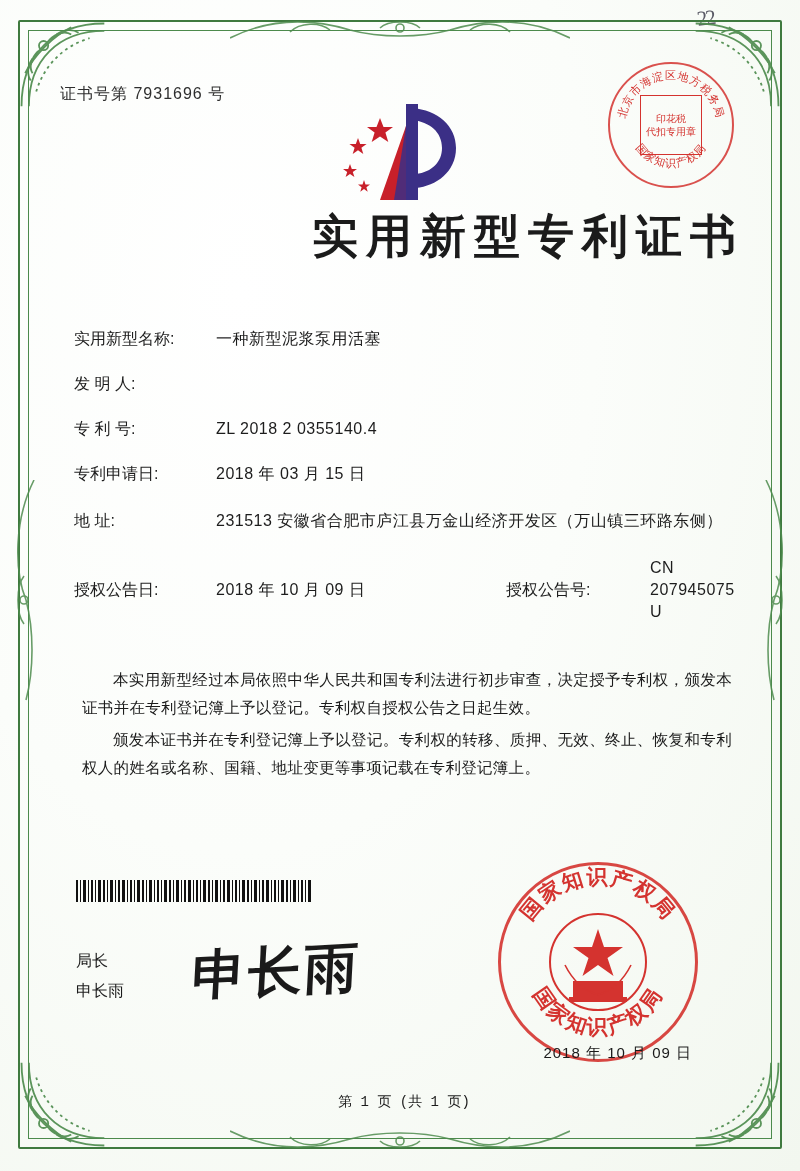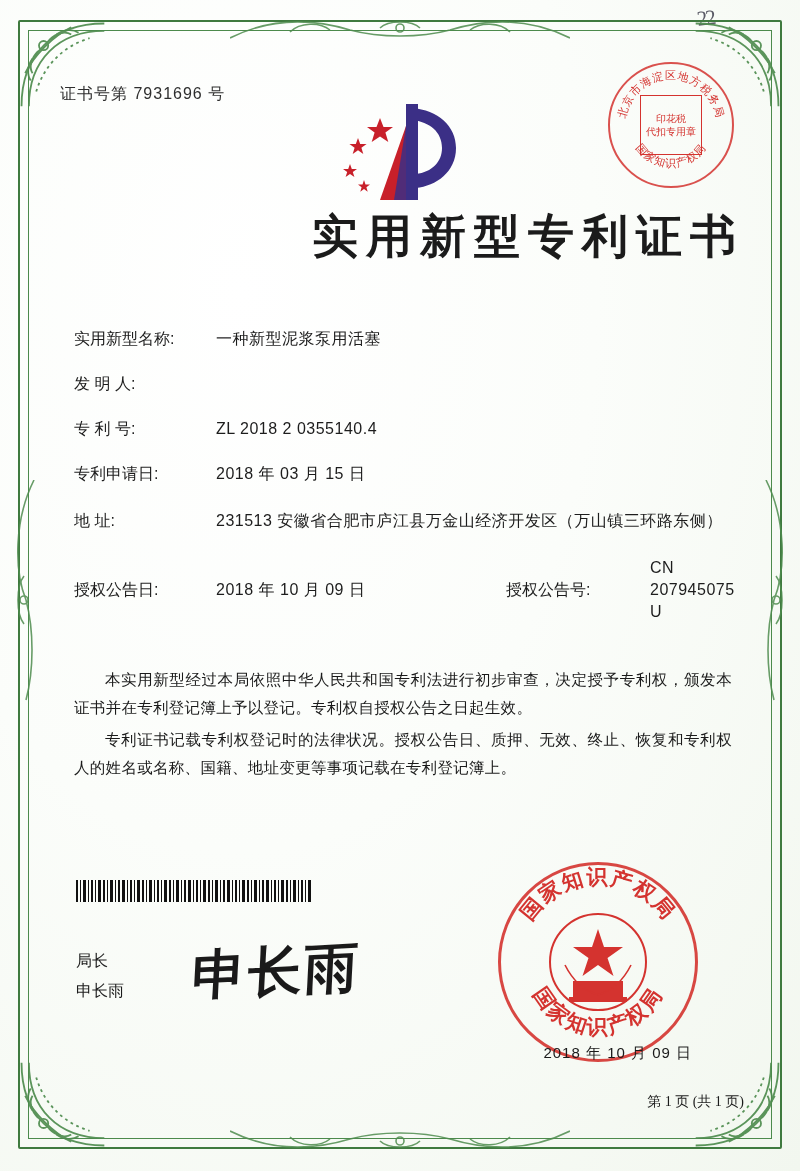--- a/index.html
+++ b/index.html
@@ -188,21 +188,21 @@
     left: 18px;
     right: 12px;
     top: 610px;
     font-size: 15.5px;
     line-height: 28px;
     color: #1b1b1b;
     text-align: justify;
     font-family: "Liberation Sans", sans-serif;
   }
   .paras p {
-    margin: 0 0 4px 0;
+    margin: 0 0 4px 8px;
     text-indent: 2em;
     letter-spacing: .3px;
   }
   
   .barcode {
     position: absolute;
     left: 20px;
     top: 824px;
     width: 238px;
     height: 22px;
@@ -266,24 +266,24 @@
     color: #1b1b1b;
     font-family: "Liberation Sans", sans-serif;
     letter-spacing: 1px;
   }
   
   .footer {
     position: absolute;
     left: 8px;
     right: 0;
     bottom: 4px;
-    text-align: right;
+    text-align: center;
     font-size: 14px;
     color: #1b1b1b;
-    font-family: Liberation Serif, serif;
+    font-family: Liberation Mono, monospace;
   }
 </style>
 </head>
 <body>
 
 <div class="page">
 
   <div class="page-scribble">22</div>
 
   <div class="border-outer"></div>
@@ -433,21 +433,21 @@
       <div class="row two-col">
         <div class="lbl">授权公告日:</div>
         <div class="val" style="flex:0 0 200px">2018 年 10 月 09 日</div>
         <div class="second-lbl">授权公告号:</div>
         <div class="val">CN 207945075 U</div>
       </div>
     </div>
 
     <div class="paras">
       <p>本实用新型经过本局依照中华人民共和国专利法进行初步审查，决定授予专利权，颁发本证书并在专利登记簿上予以登记。专利权自授权公告之日起生效。</p>
-      <p>专利证书记载专利权登记时的法律状况。授权公告日、质押、无效、终止、恢复和专利权人的姓名或名称、国籍、地址变更等事项记载在专利登记簿上。</p>
+      <p>颁发本证书并在专利登记簿上予以登记。专利权的转移、质押、无效、终止、恢复和专利权人的姓名或名称、国籍、地址变更等事项记载在专利登记簿上。</p>
     </div>
 
     <svg class="barcode" viewBox="0 0 238 22" preserveAspectRatio="none">
       <g fill="#111">
         <rect x="0" y="0" width="2" height="22"></rect>
           <rect x="4" y="0" width="1" height="22"></rect>
         <rect x="7" y="0" width="3" height="22"></rect>
           <rect x="12" y="0" width="1" height="22"></rect>
         <rect x="15" y="0" width="2" height="22"></rect>
           <rect x="19" y="0" width="1" height="22"></rect>

